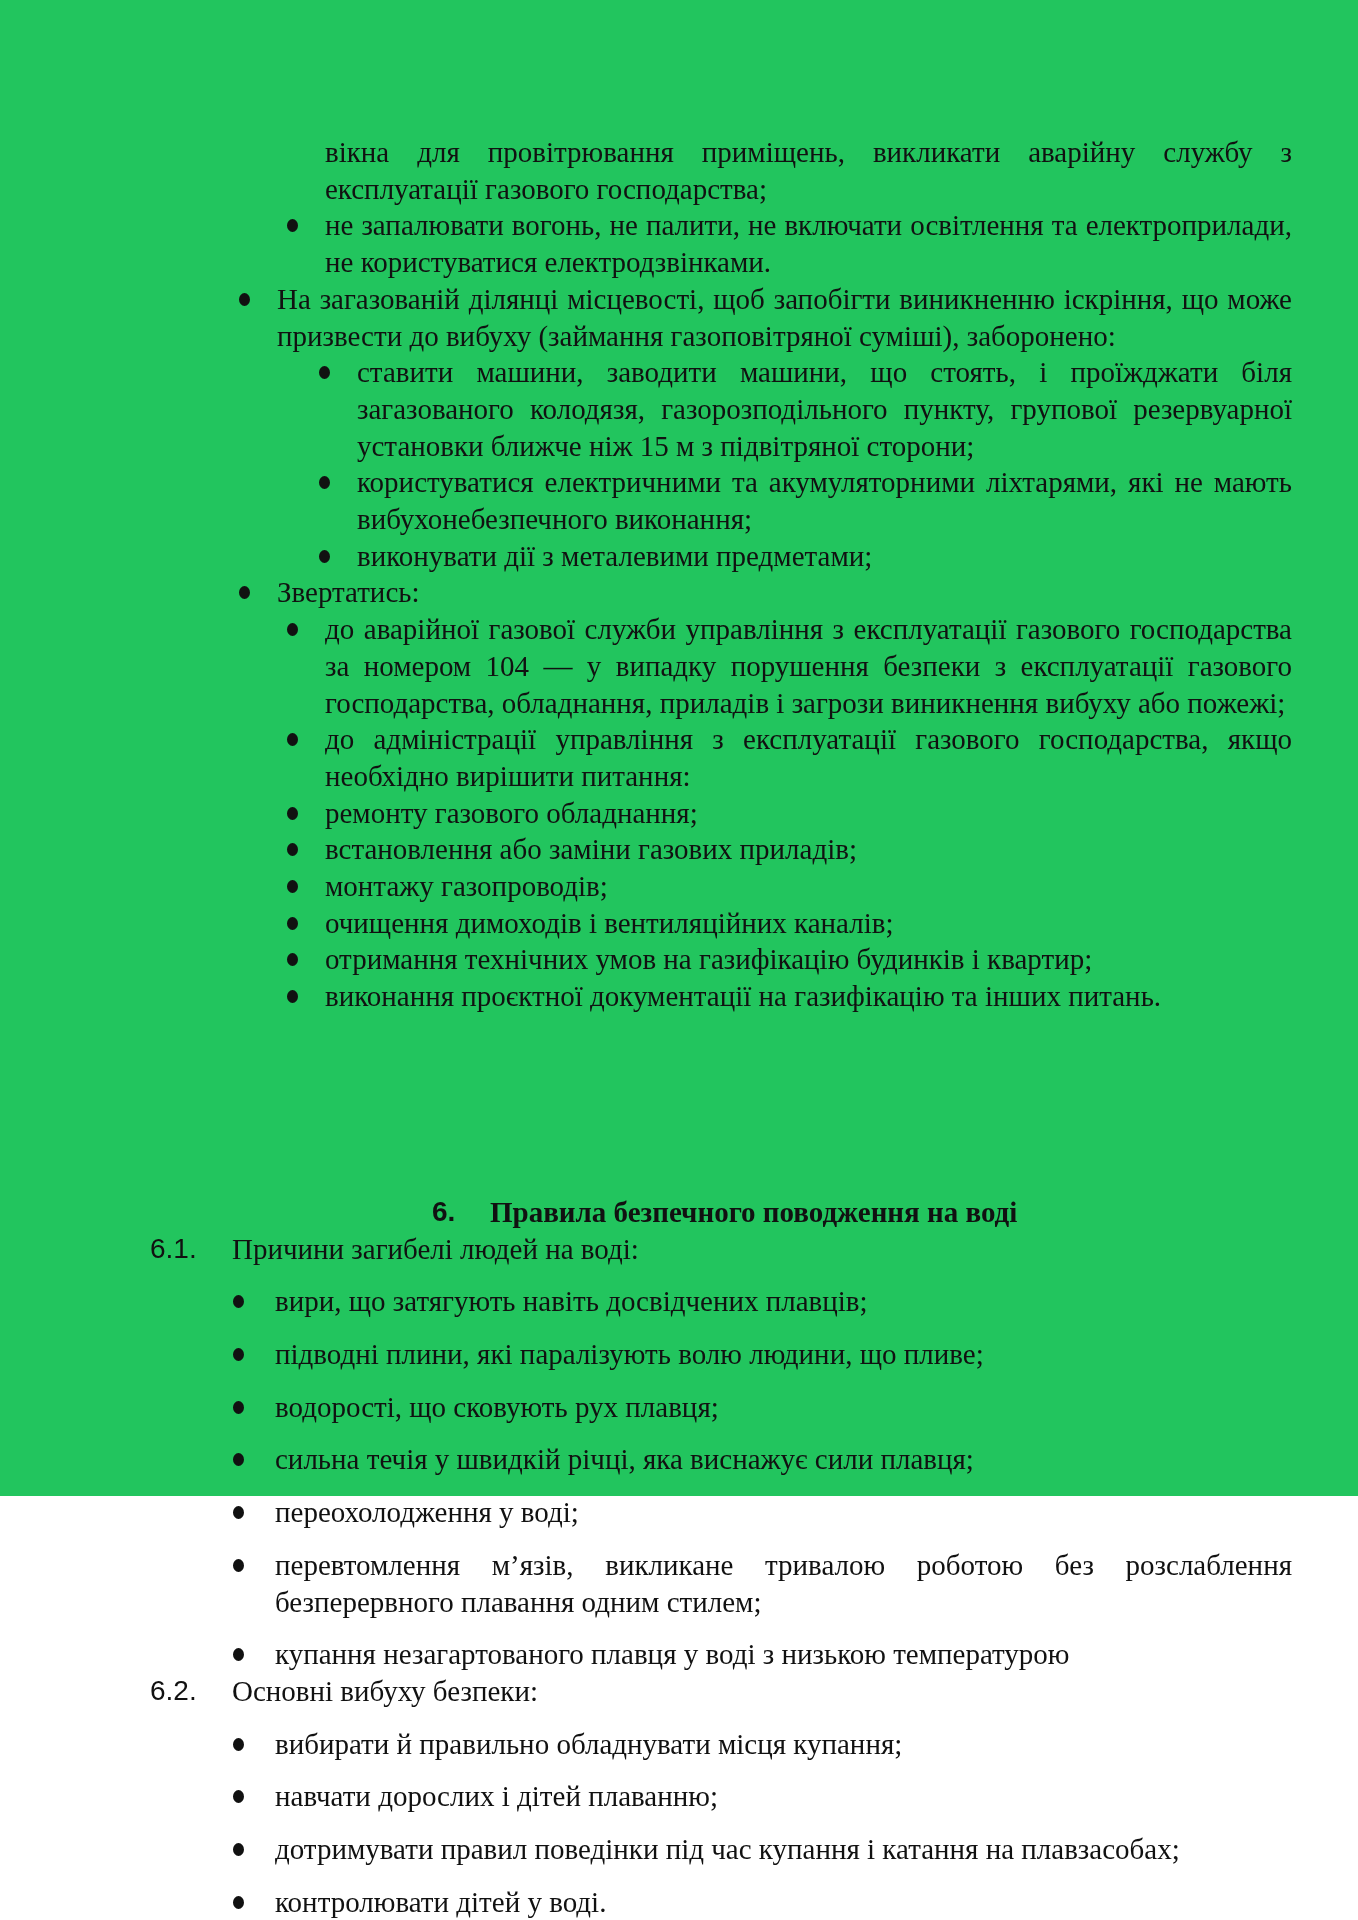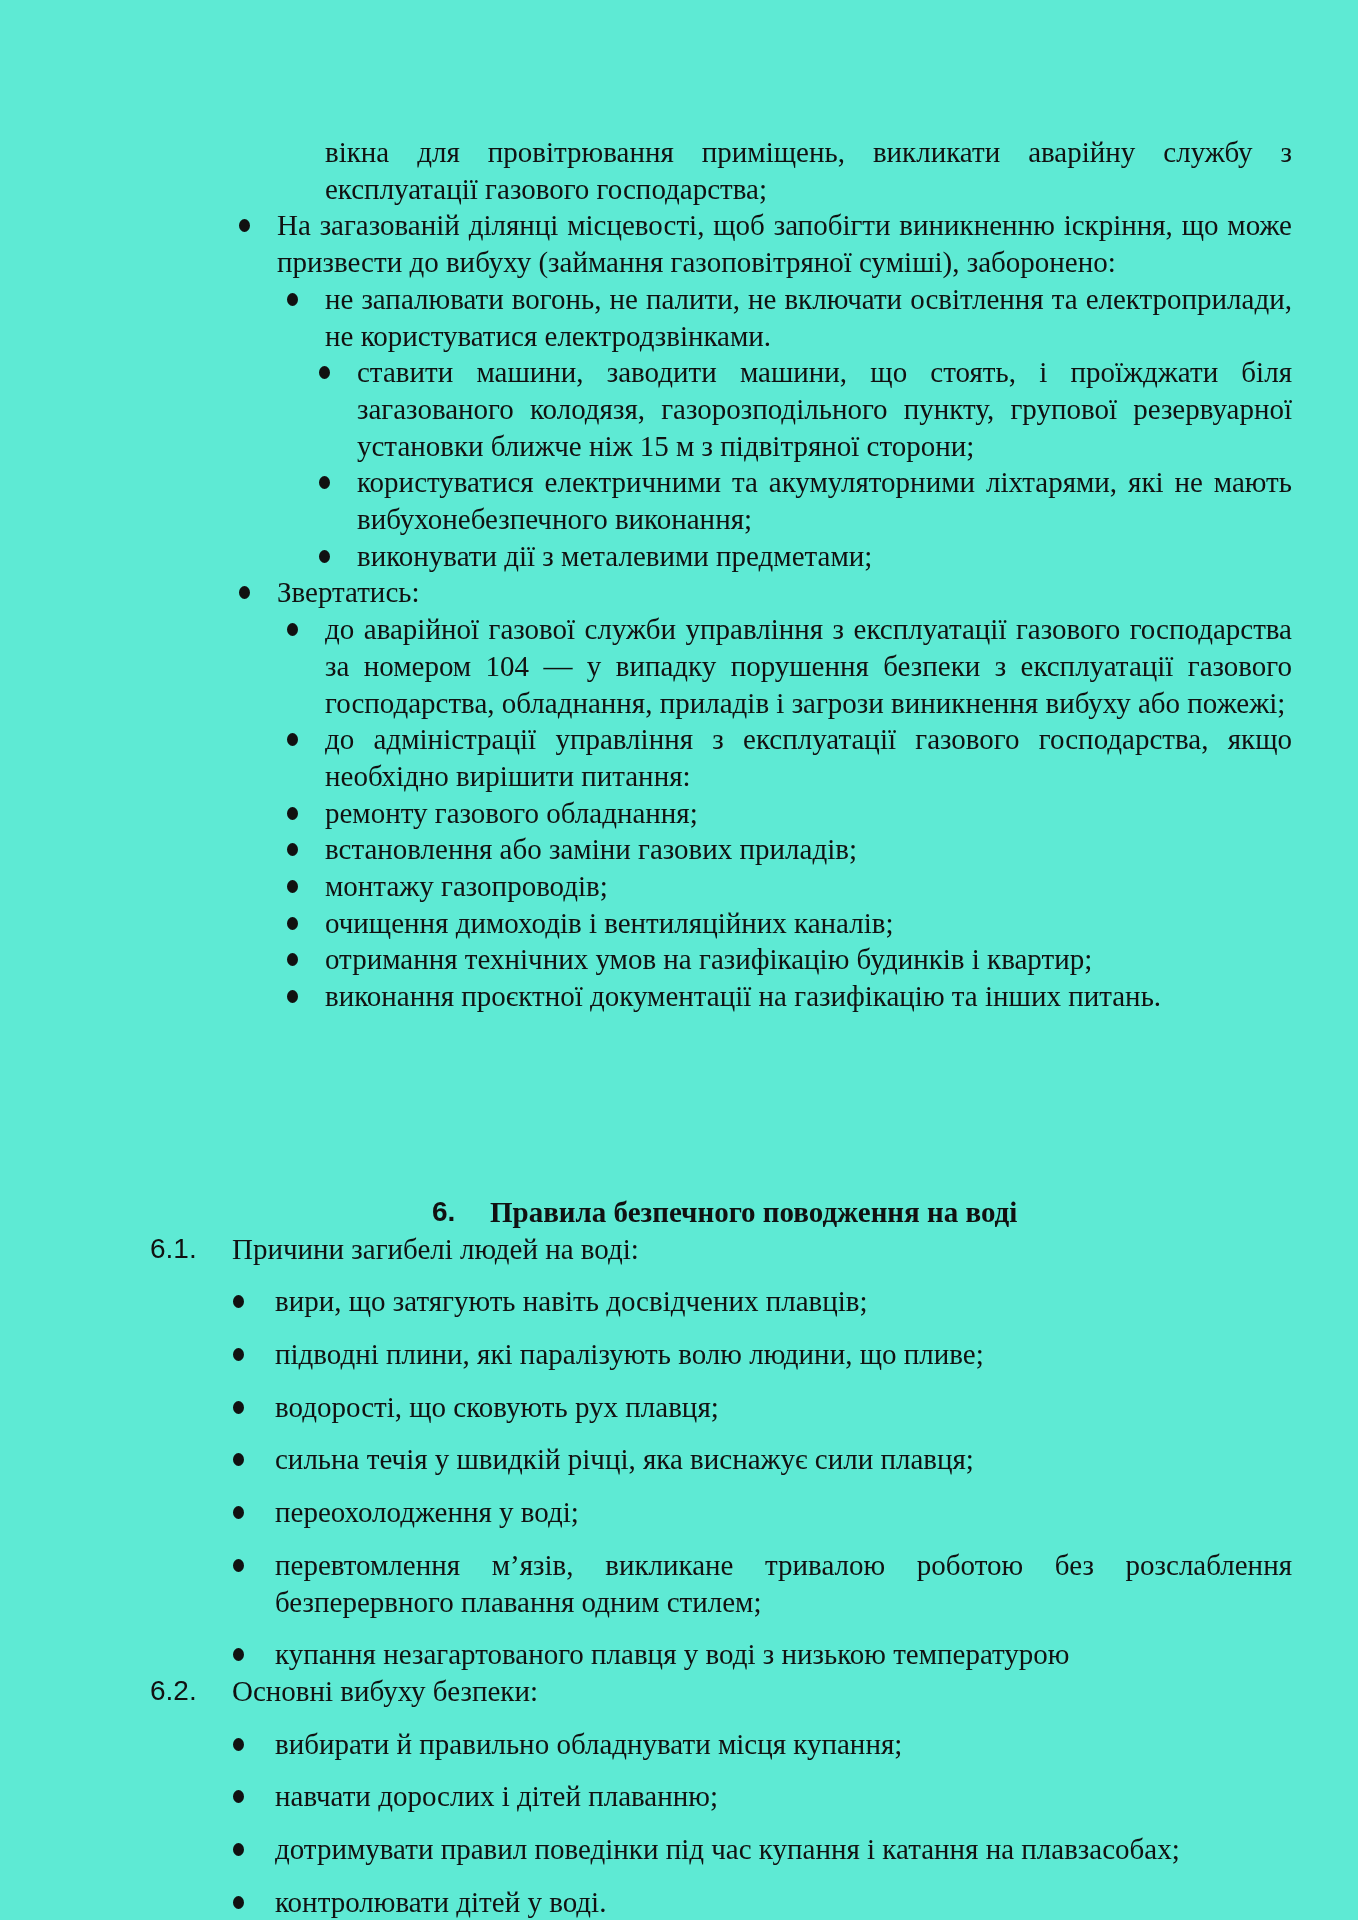--- a/index.html
+++ b/index.html
@@ -1,19 +1,19 @@
 <!DOCTYPE html>
 <html><head>
 <meta charset="utf-8">
 <style>
   html, body { margin: 0; padding: 0; background: #ffffff; }
   body { width: 1358px; height: 1920px; position: relative; overflow: hidden; }
   .page {
-    position: absolute; left: 0; top: 0; width: 1358px; height: 1920px;
-    background: #5eead4; color: #111111;
+    position: absolute; left: 0; top: 0; width: 1358px; height: 1496px;
+    background: #22c55e; color: #111111;
     font-family: "Liberation Serif", serif;
     font-size: 29px; line-height: 36.7px;
   }
   .flow { position: absolute; left: 0; width: 1358px; }
   .item { position: relative; text-align: justify; }
   .item .bullet {
     position: absolute; top: 0; width: 14px; height: 36.7px;
     display: flex; align-items: center; justify-content: center;
   }
   .item .bullet::before {
@@ -40,27 +40,27 @@
   .subsec .text { position: absolute; left: 232px; }
 </style>
 </head>
 <body>
 
 <div class="page">
 
   <div class="flow" style="top:134px;">
     <div class="cont">вікна для провітрювання приміщень, викликати аварійну службу з експлуатації газового господарства;</div>
 
+    <div class="item l3">
+      <span class="bullet"></span>
+      <span>не запалювати вогонь, не палити, не включати освітлення та електроприлади, не користуватися електродзвінками.</span>
+    </div>
     <div class="item l1">
       <span class="bullet"></span>
       <span>На загазованій ділянці місцевості, щоб запобігти виникненню іскріння, що може призвести до вибуху (займання газоповітряної суміші), заборонено:</span>
-    </div>
-    <div class="item l3">
-      <span class="bullet"></span>
-      <span>не запалювати вогонь, не палити, не включати освітлення та електроприлади, не користуватися електродзвінками.</span>
     </div>
     <div class="item l2">
       <span class="bullet"></span>
       <span>ставити машини, заводити машини, що стоять, і проїжджати біля загазованого колодязя, газорозподільного пункту, групової резервуарної установки ближче ніж 15 м з підвітряної сторони;</span>
     </div>
     <div class="item l2">
       <span class="bullet"></span>
       <span>користуватися електричними та акумуляторними ліхтарями, які не мають вибухонебезпечного виконання;</span>
     </div>
     <div class="item l2">

